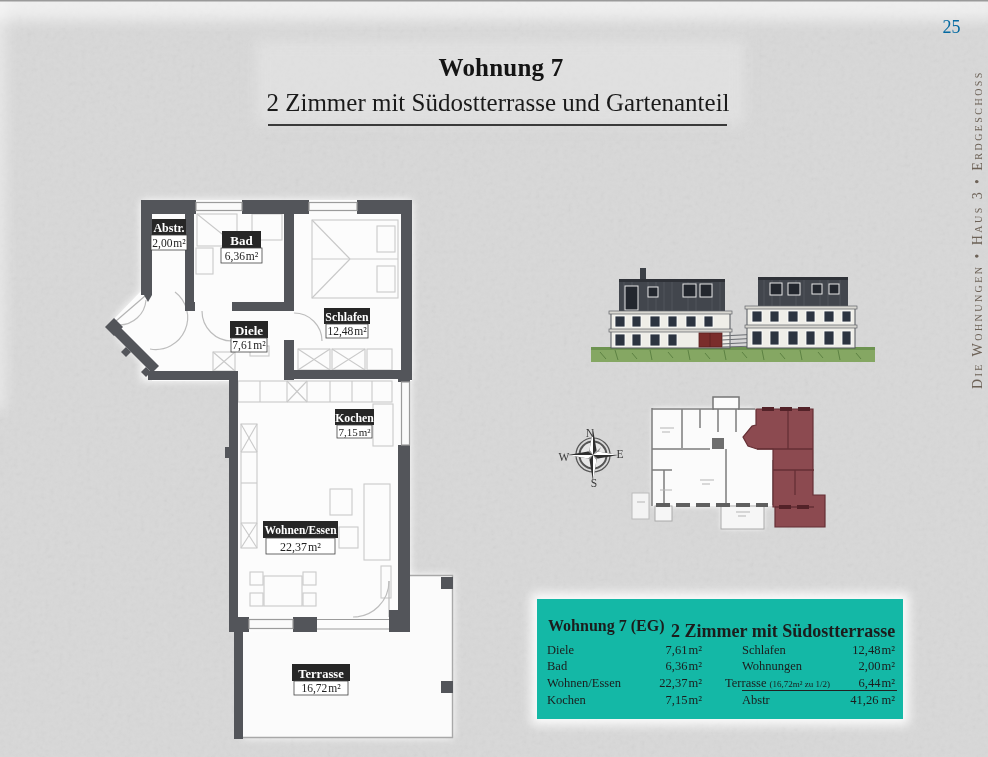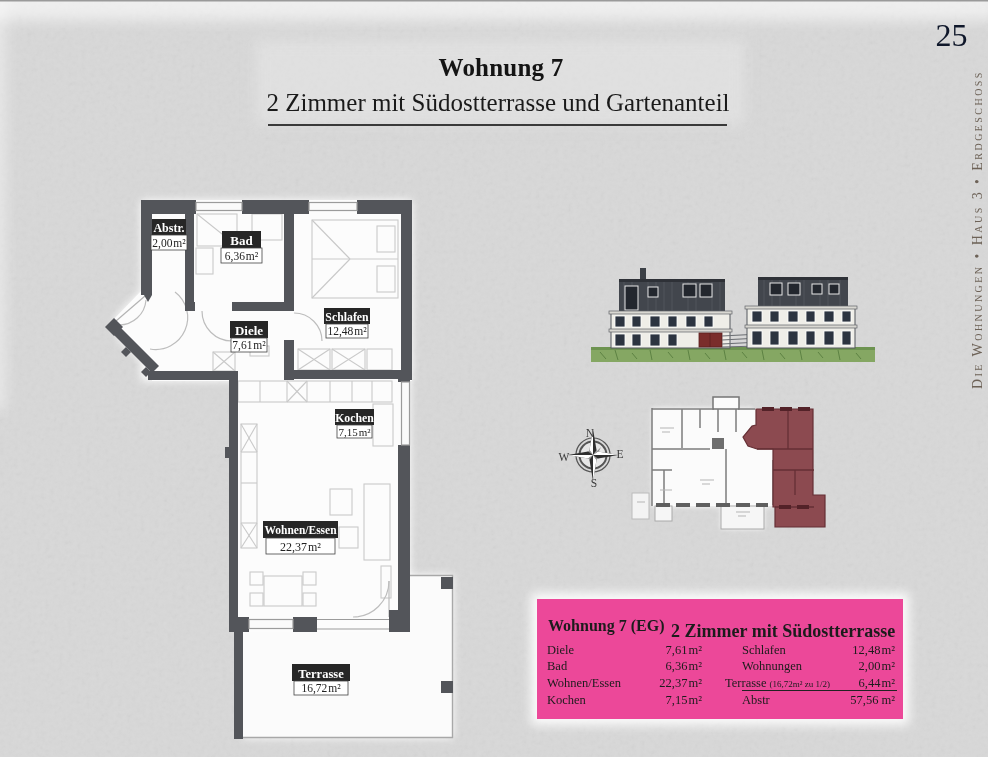--- a/index.html
+++ b/index.html
@@ -4,27 +4,27 @@
 <style>
   html,body{margin:0;padding:0;}
   body{width:988px;height:757px;overflow:hidden;position:relative;
        background:#d8d8d8;font-family:"Liberation Serif",serif;}
   .abs{position:absolute;}
   #title{left:7px;top:54px;width:988px;text-align:center;font-weight:bold;
          font-size:25px;color:#141414;letter-spacing:0.2px;}
   #subtitle{left:4px;top:89px;width:988px;text-align:center;
          font-size:25px;color:#1a1a1a;}
   #rule{left:268px;top:124px;width:459px;height:2.4px;background:#3a3a3a;}
-  #pagenum{left:931px;top:17px;width:41px;text-align:center;font-size:32px;color:#0f172a;}
+  #pagenum{left:931px;top:17px;width:41px;text-align:center;font-size:18px;color:#0369a1;}
   #sidebar{left:958px;top:60px;width:28px;height:340px;}
   #sidebar{top:56px;}
   #sidebar span{position:absolute;left:12px;top:333px;transform:rotate(-90deg);
       transform-origin:0 0;white-space:nowrap;font-variant:small-caps;
       font-size:14px;letter-spacing:2.45px;color:#6d6257;}
-  #tablebox{left:537px;top:599px;width:366px;height:120px;background:#ec4899;
+  #tablebox{left:537px;top:599px;width:366px;height:120px;background:#14b8a6;
       box-shadow:0 0 10px 6px rgba(255,255,255,0.9);}
   .trow{position:absolute;font-size:12.5px;color:#1c1c1c;white-space:nowrap;}
   .tval{position:absolute;font-size:12.5px;color:#1c1c1c;text-align:right;white-space:nowrap;}
 </style>
 </head>
 <body>
 <svg class="abs" style="left:0;top:0" width="988" height="757" viewBox="0 0 988 757">
   <defs>
     <filter id="paper" x="0" y="0" width="100%" height="100%">
       <feTurbulence type="fractalNoise" baseFrequency="0.22" numOctaves="4" seed="7" result="n"></feTurbulence>
@@ -426,14 +426,14 @@
   <div class="trow" style="left:10px;top:94px;">Kochen</div>
     <div class="tval" style="left:85px;top:94px;width:80px;">7,15 m²</div>
   <div class="trow" style="left:205px;top:44px;">Schlafen</div>
     <div class="tval" style="left:278px;top:44px;width:80px;">12,48 m²</div>
   <div class="trow" style="left:205px;top:60px;">Wohnungen</div>
     <div class="tval" style="left:278px;top:60px;width:80px;">2,00 m²</div>
   <div class="trow" style="left:188px;top:77px;">Terrasse <span style="font-size:9px;">(16,72m² zu 1/2)</span></div>
     <div class="tval" style="left:278px;top:77px;width:80px;">6,44 m²</div>
   <div class="abs" style="left:205px;top:91px;width:155px;height:1.4px;background:#222;"></div>
   <div class="trow" style="left:205px;top:94px;">Abstr</div>
-    <div class="tval" style="left:273px;top:94px;width:85px;">57,56 m²</div>
+    <div class="tval" style="left:273px;top:94px;width:85px;">41,26 m²</div>
 </div>
 
 </body></html>

